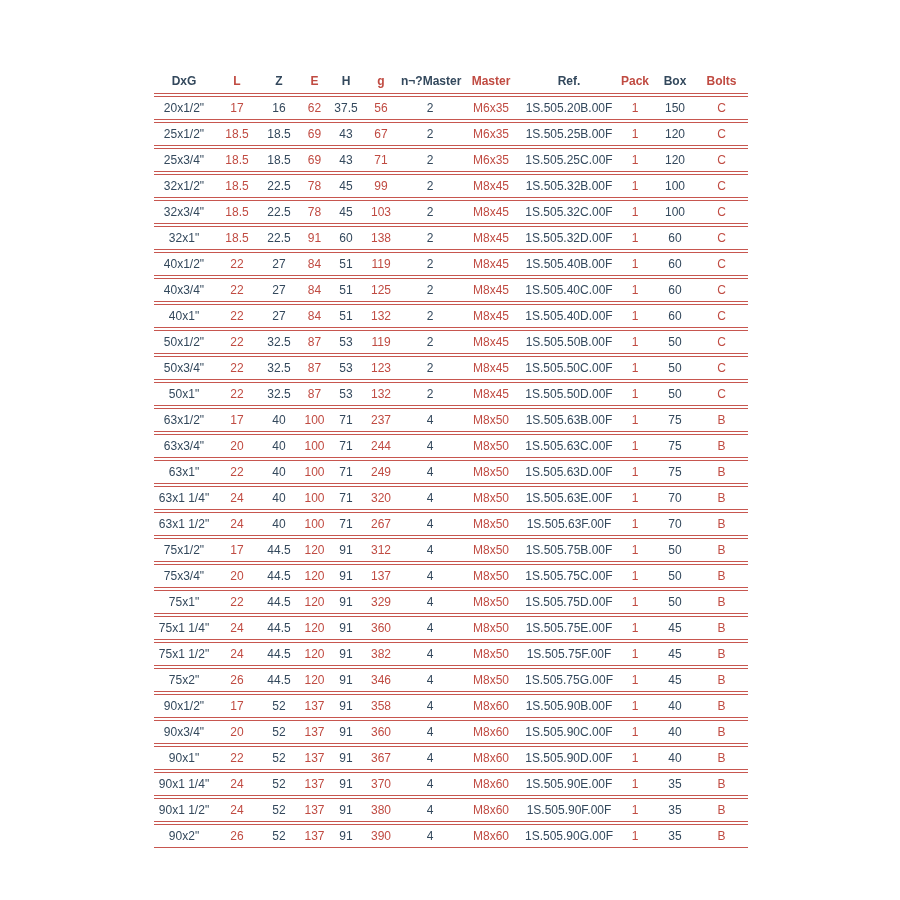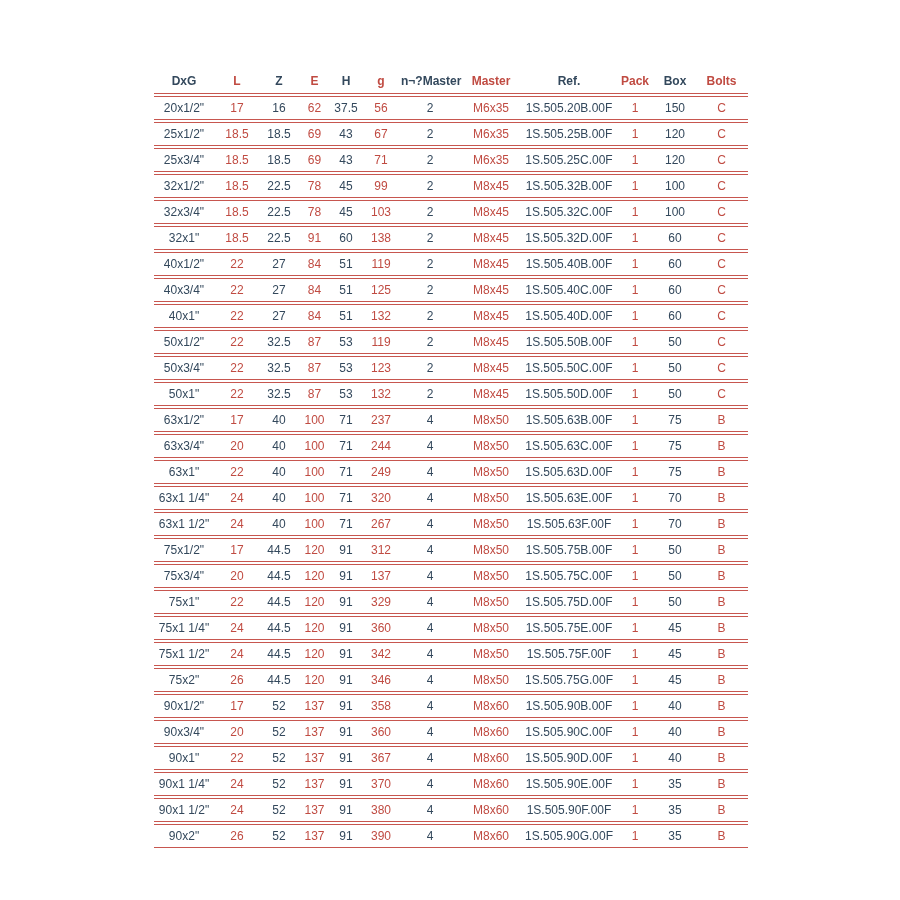--- a/index.html
+++ b/index.html
@@ -383,21 +383,21 @@
           <td class="c-red">1</td>
           <td class="c-navy">45</td>
           <td class="c-red">B</td>
         </tr>
         <tr>
           <td class="c-navy">75x1 1/2"</td>
           <td class="c-red">24</td>
           <td class="c-navy">44.5</td>
           <td class="c-red">120</td>
           <td class="c-navy">91</td>
-          <td class="c-red">342</td>
+          <td class="c-red">382</td>
           <td class="c-navy">4</td>
           <td class="c-red">M8x50</td>
           <td class="c-navy">1S.505.75F.00F</td>
           <td class="c-red">1</td>
           <td class="c-navy">45</td>
           <td class="c-red">B</td>
         </tr>
         <tr>
           <td class="c-navy">75x2"</td>
           <td class="c-red">26</td>

